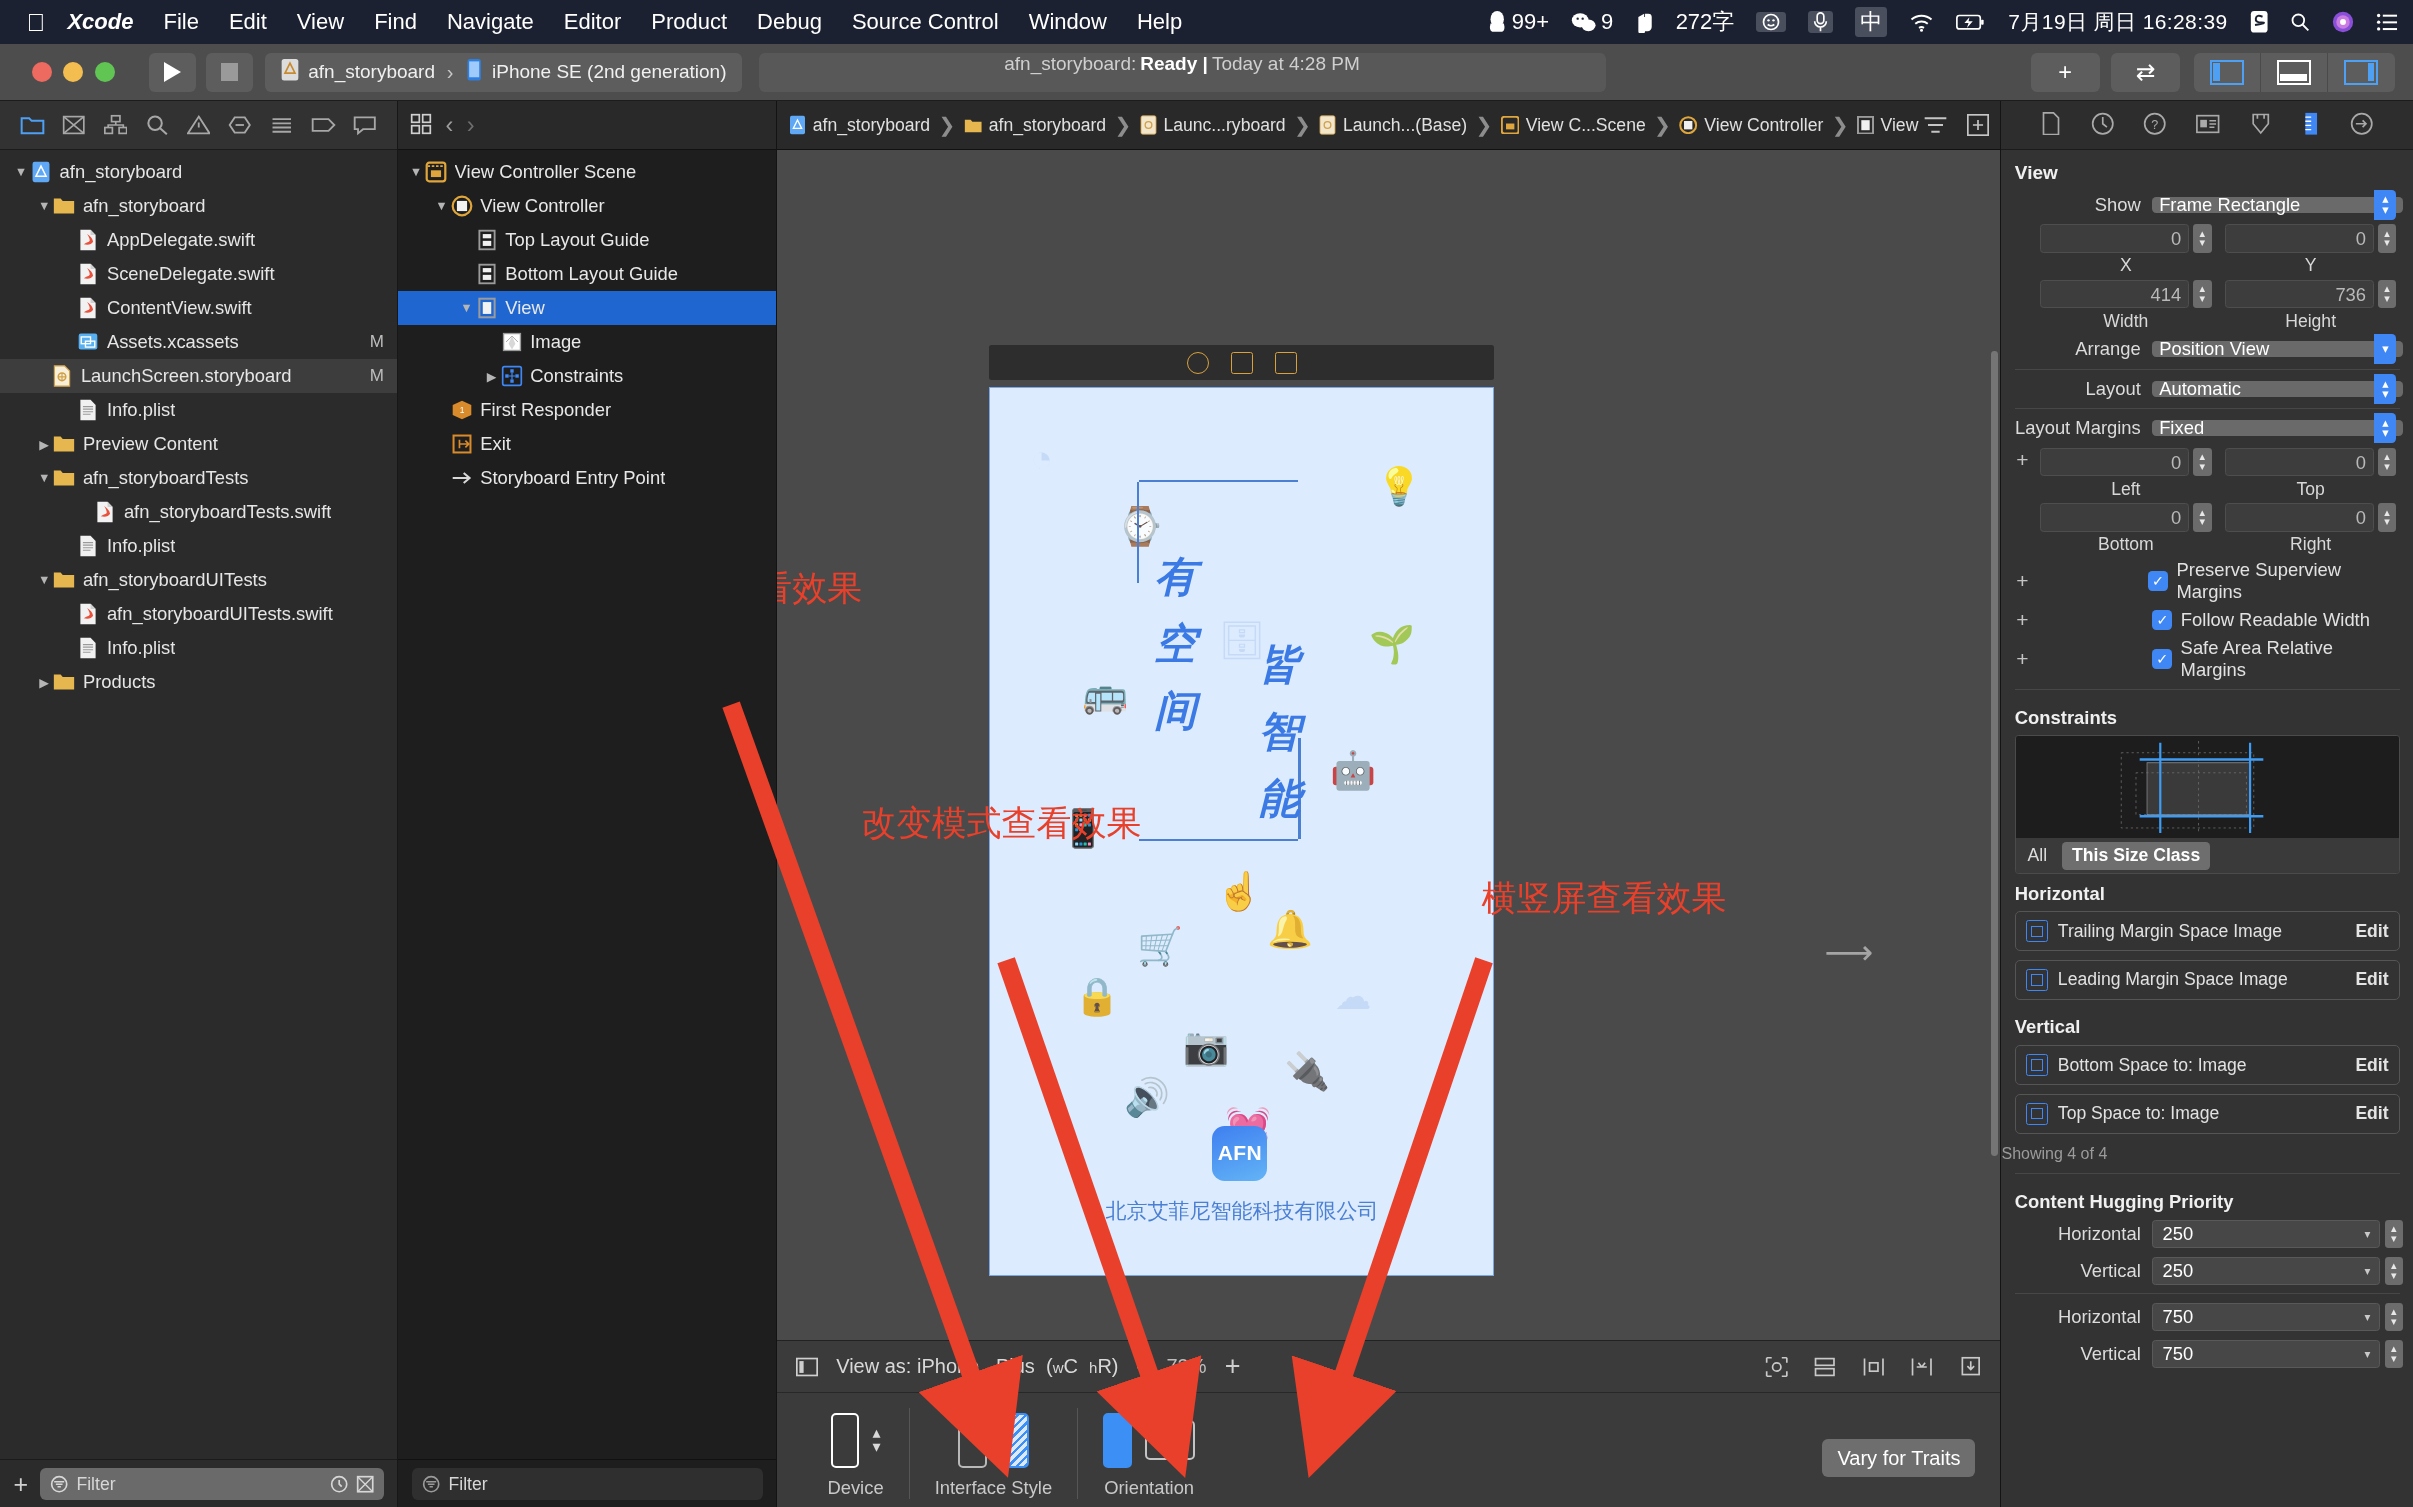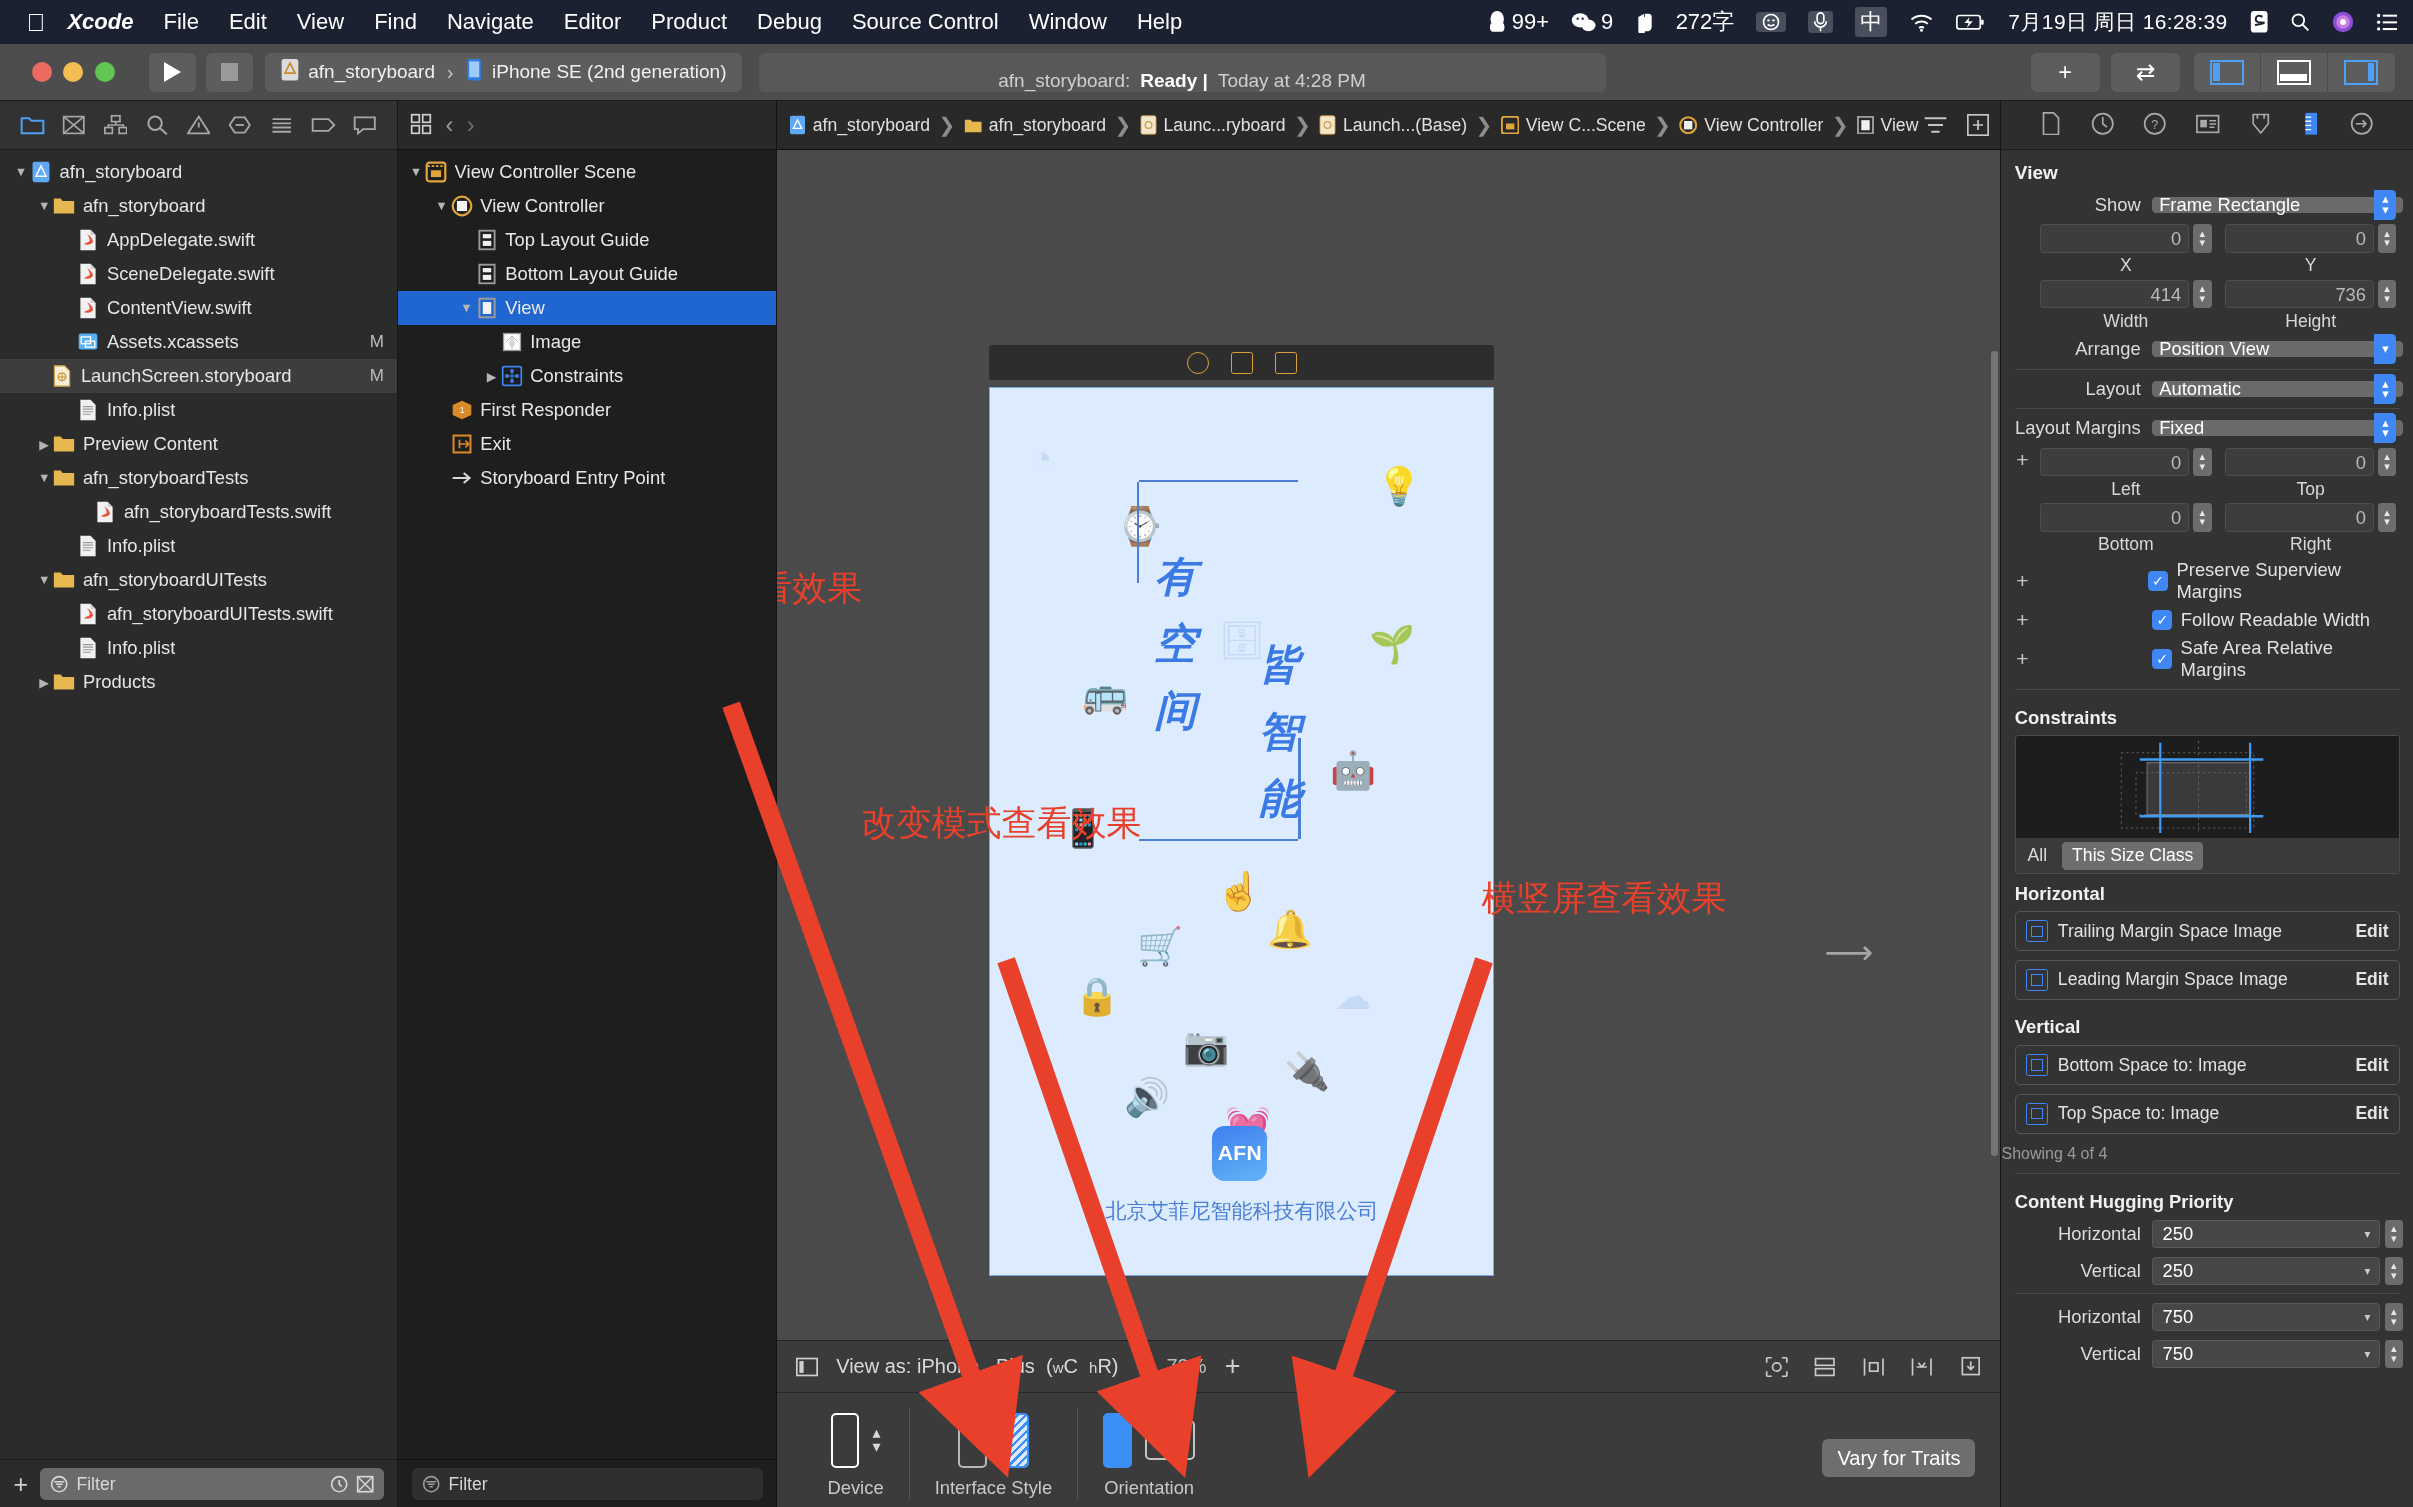--- a/index.html
+++ b/index.html
@@ -49,22 +49,22 @@
   }
   .stop-sq { width: 17px; height: 18.4px; background: #9a9a9a; }
   .scheme {
     margin-left: 11.7px; height: 39px; background: #5d5d5d; border-radius: 5.9px;
     display: flex; align-items: center; padding: 0 15px; gap: 8.4px;
     color: #f0f0f0; font-size: 19px; white-space: nowrap;
   }
   .scheme .chev { color: #c9c9c9; margin: 0 3.4px; font-size: 20px; }
   .status-bar {
     margin-left: 17px; flex: 0 0 847px; height: 39px; background: #585858;
-    border-radius: 5.9px; display: flex; align-items: flex-end; justify-content: center;
-    color: #cfcfcf; font-size: 19px; gap: 10px;
+    border-radius: 5.9px; display: flex; align-items: flex-start; justify-content: center;
+    color: #cfcfcf; font-size: 19px; gap: 4px;
   }
   .status-bar .b { color: #ffffff; font-weight: bold; }
   .toolbar .rspacer { flex: 1; }
   .sqbtn {
     width: 69px; height: 39px; background: #5d5d5d; border-radius: 5.9px;
     display: flex; align-items: center; justify-content: center; color: #fff; font-size: 23.5px;
   }
   .sqbtn + .sqbtn { margin-left: 11.7px; }
   .seg { display: flex; margin-left: 13.4px; background: #5d5d5d; border-radius: 5.9px; overflow: hidden; }
   .seg > div { width: 67px; height: 39px; display: flex; align-items: center; justify-content: center;
@@ -207,21 +207,21 @@
   .chkrow .sp { width: 119px; }
   .chk { width: 20px; height: 20px; background: #3f87f5; border-radius: 4.2px; color: #fff;
          font-size: 14.3px; display: flex; align-items: center; justify-content: center;
          margin-right: 8.4px; flex: 0 0 20px; }
   .sect-title { font-weight: bold; font-size: 18.4px; padding: 8.4px 0 6.7px 13.4px; color: #f0f0f0; }
   .divider { height: 0.8px; background: #474747; margin: 8.4px 13.4px; }
   .constraint-box { margin: 0 13.4px; border: 0.8px solid #4b4b4b; border-radius: 3.4px; overflow: hidden; }
   .cb-canvas { height: 102px; background: #1d1d1d; position: relative; }
   .cb-foot { height: 35px; background: #3a3a3a; display: flex; align-items: center;
              padding: 0 11.7px; gap: 15px; font-size: 17.6px; color: #ddd; }
-  .cb-foot .pill { background: #6e6e6e; border-radius: 4.2px; padding: 3.4px 10px; color: #fff; }
+  .cb-foot .pill { background: #6e6e6e; border-radius: 4.2px; padding: 3.4px 10px; color: #fff; font-weight: bold; }
   .crow { margin: 0 13.4px 8.4px 13.4px; height: 40px; border: 0.8px solid #555; border-radius: 5px;
           display: flex; align-items: center; padding: 0 10px; gap: 10px; font-size: 17.6px; }
   .cicon { width: 22px; height: 22px; border: 1.7px solid #3f87f5; border-radius: 2.5px; flex: 0 0 22px;
            position: relative; }
   .cicon:after { content: ''; position: absolute; left: 4.2px; right: 4.2px; top: 4.2px; bottom: 4.2px;
                  border: 0.8px solid #3f87f5; }
   .cedit { margin-left: auto; font-weight: bold; color: #e4e4e4; }
   .showing { text-align: left; color: #9b9b9b; font-size: 16px; padding: 3.4px 0 1.7px 0; }
   .combo { flex: 1; height: 28.5px; background: #474747; border: 0.8px solid #595959;
            border-radius: 3.4px; display: flex; align-items: center; padding: 0 9px;

